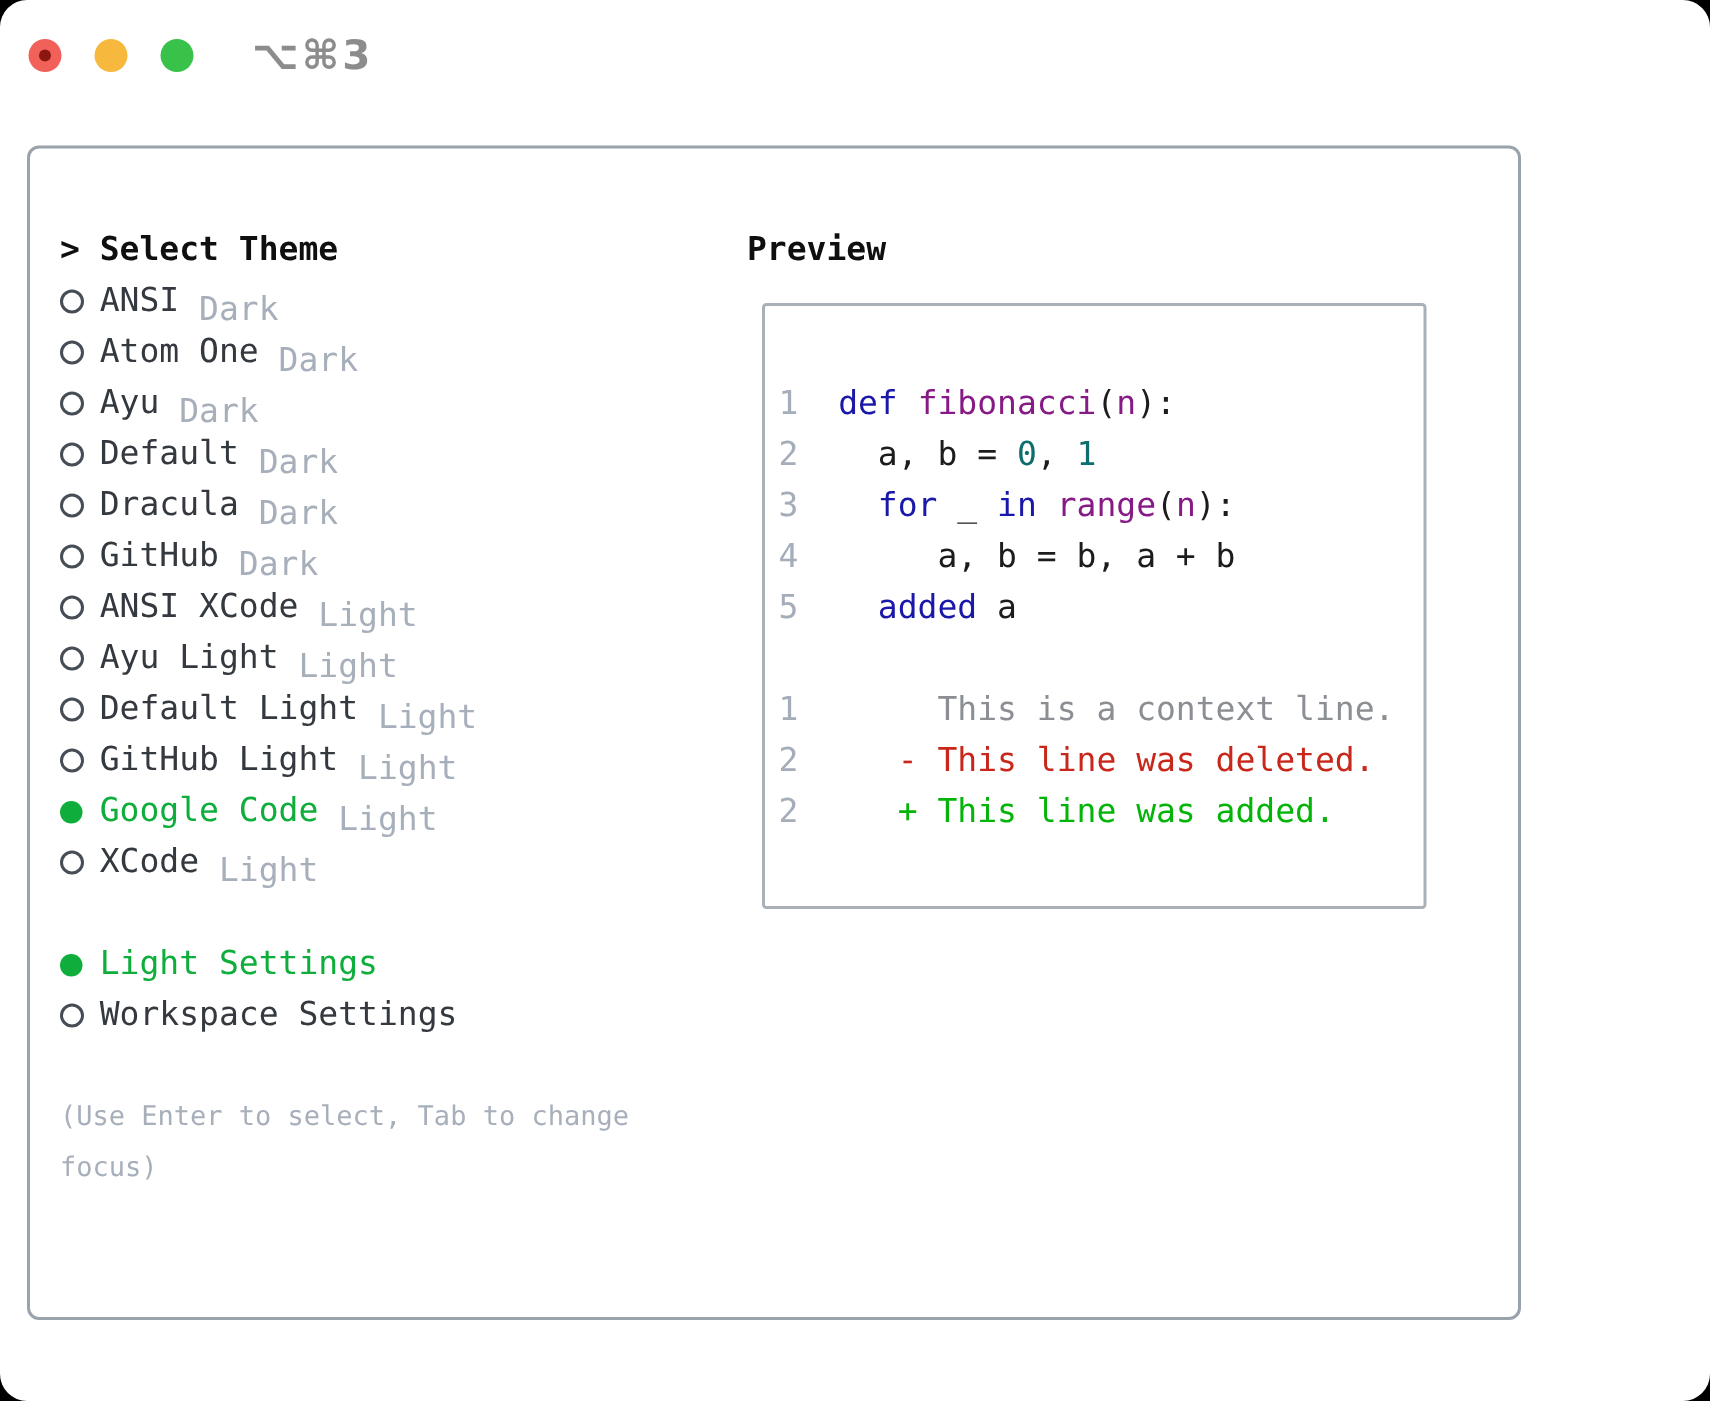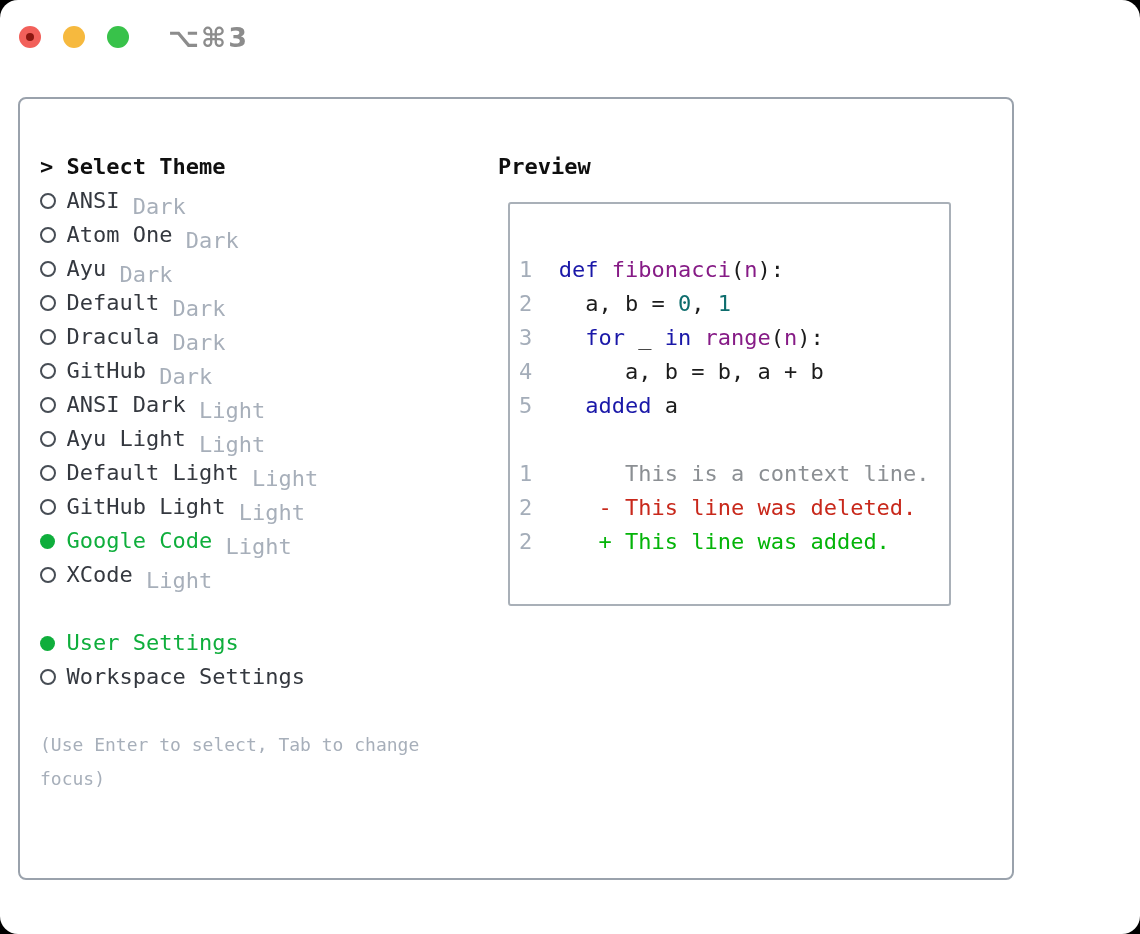--- a/index.html
+++ b/index.html
@@ -115,21 +115,21 @@
               <span class="radio"></span>
             </span>
     <span class="t-name">GitHub</span>
     <span class="t-variant">Dark</span>
   </div>
 
   <div class="row theme-row">
     <span class="marker">
               <span class="radio"></span>
             </span>
-    <span class="t-name">ANSI Dark</span>
+    <span class="t-name">ANSI XCode</span>
     <span class="t-variant">Light</span>
   </div>
 
   <div class="row theme-row">
     <span class="marker">
               <span class="radio"></span>
             </span>
     <span class="t-name">Ayu Light</span>
     <span class="t-variant">Light</span>
   </div>
@@ -168,21 +168,21 @@
 </div>
 
       <div class="spacer"></div>
 
 
       <div>
   <div class="row apply-row selected">
     <span class="marker">
               <span class="radio on"></span>
             </span>
-    <span class="opt-name">User Settings</span>
+    <span class="opt-name">Light Settings</span>
   </div>
 
   <div class="row apply-row">
     <span class="marker">
               <span class="radio"></span>
             </span>
     <span class="opt-name">Workspace Settings</span>
   </div>
 </div>
 

